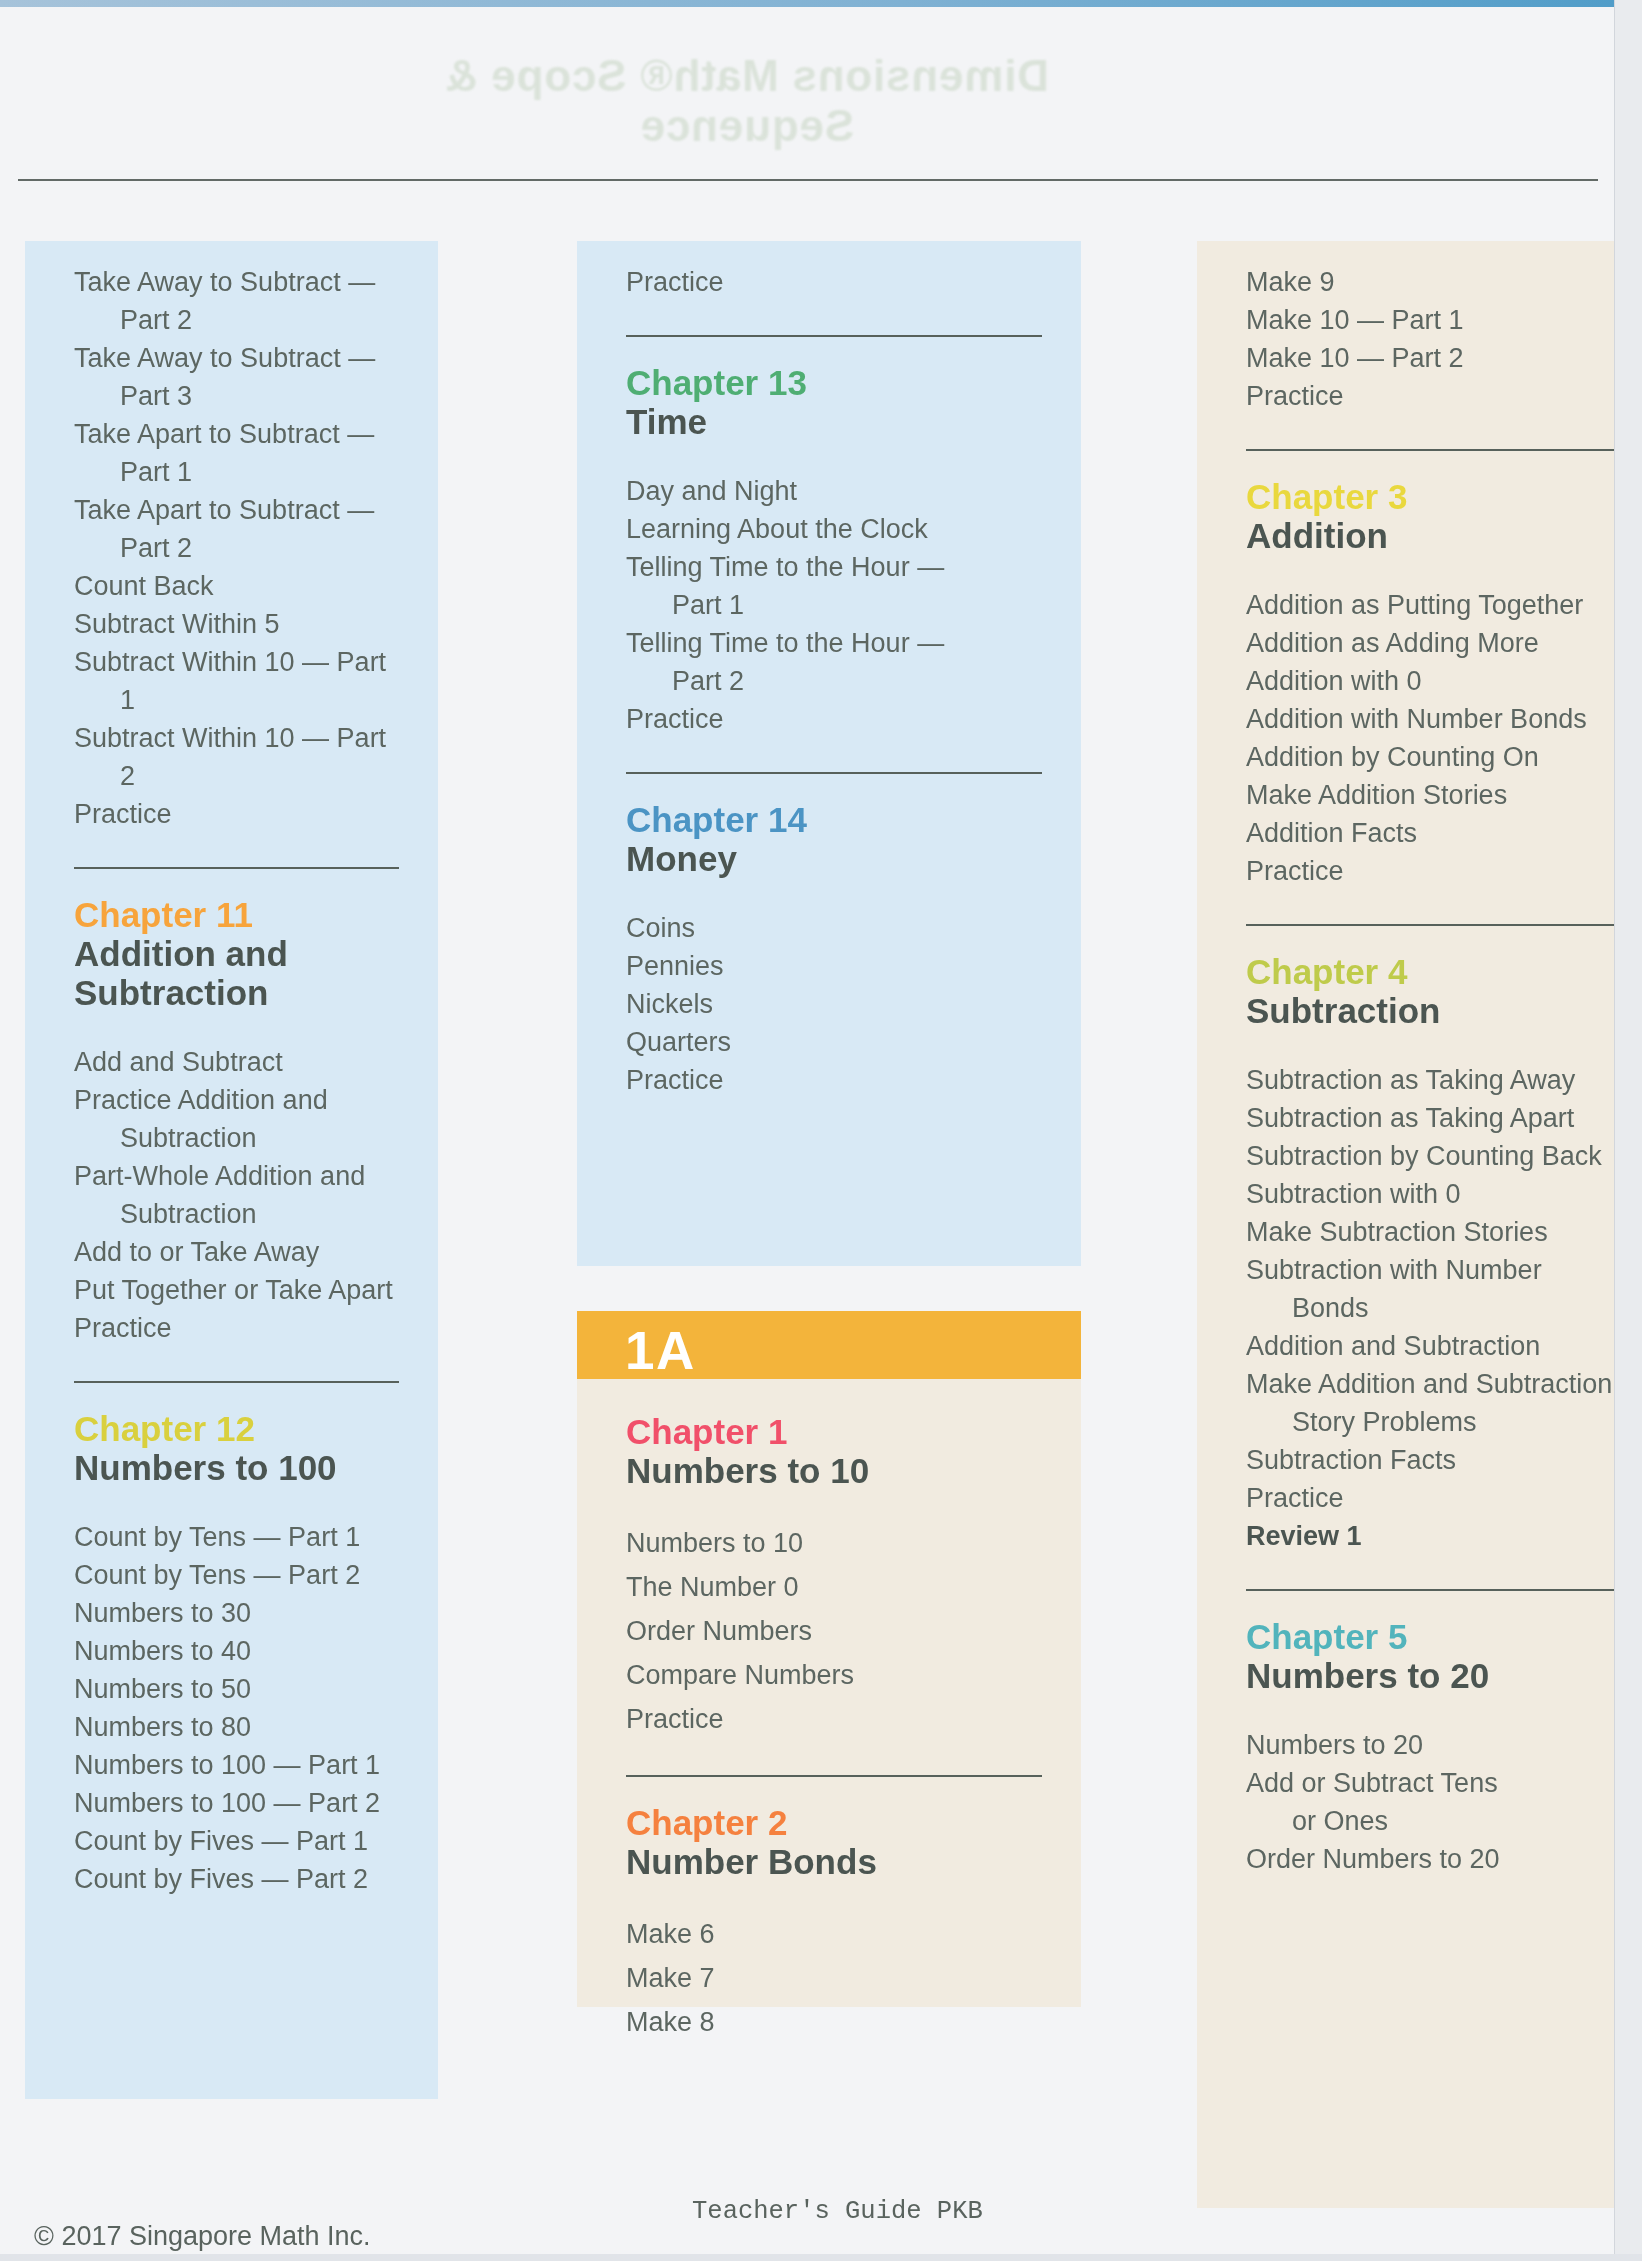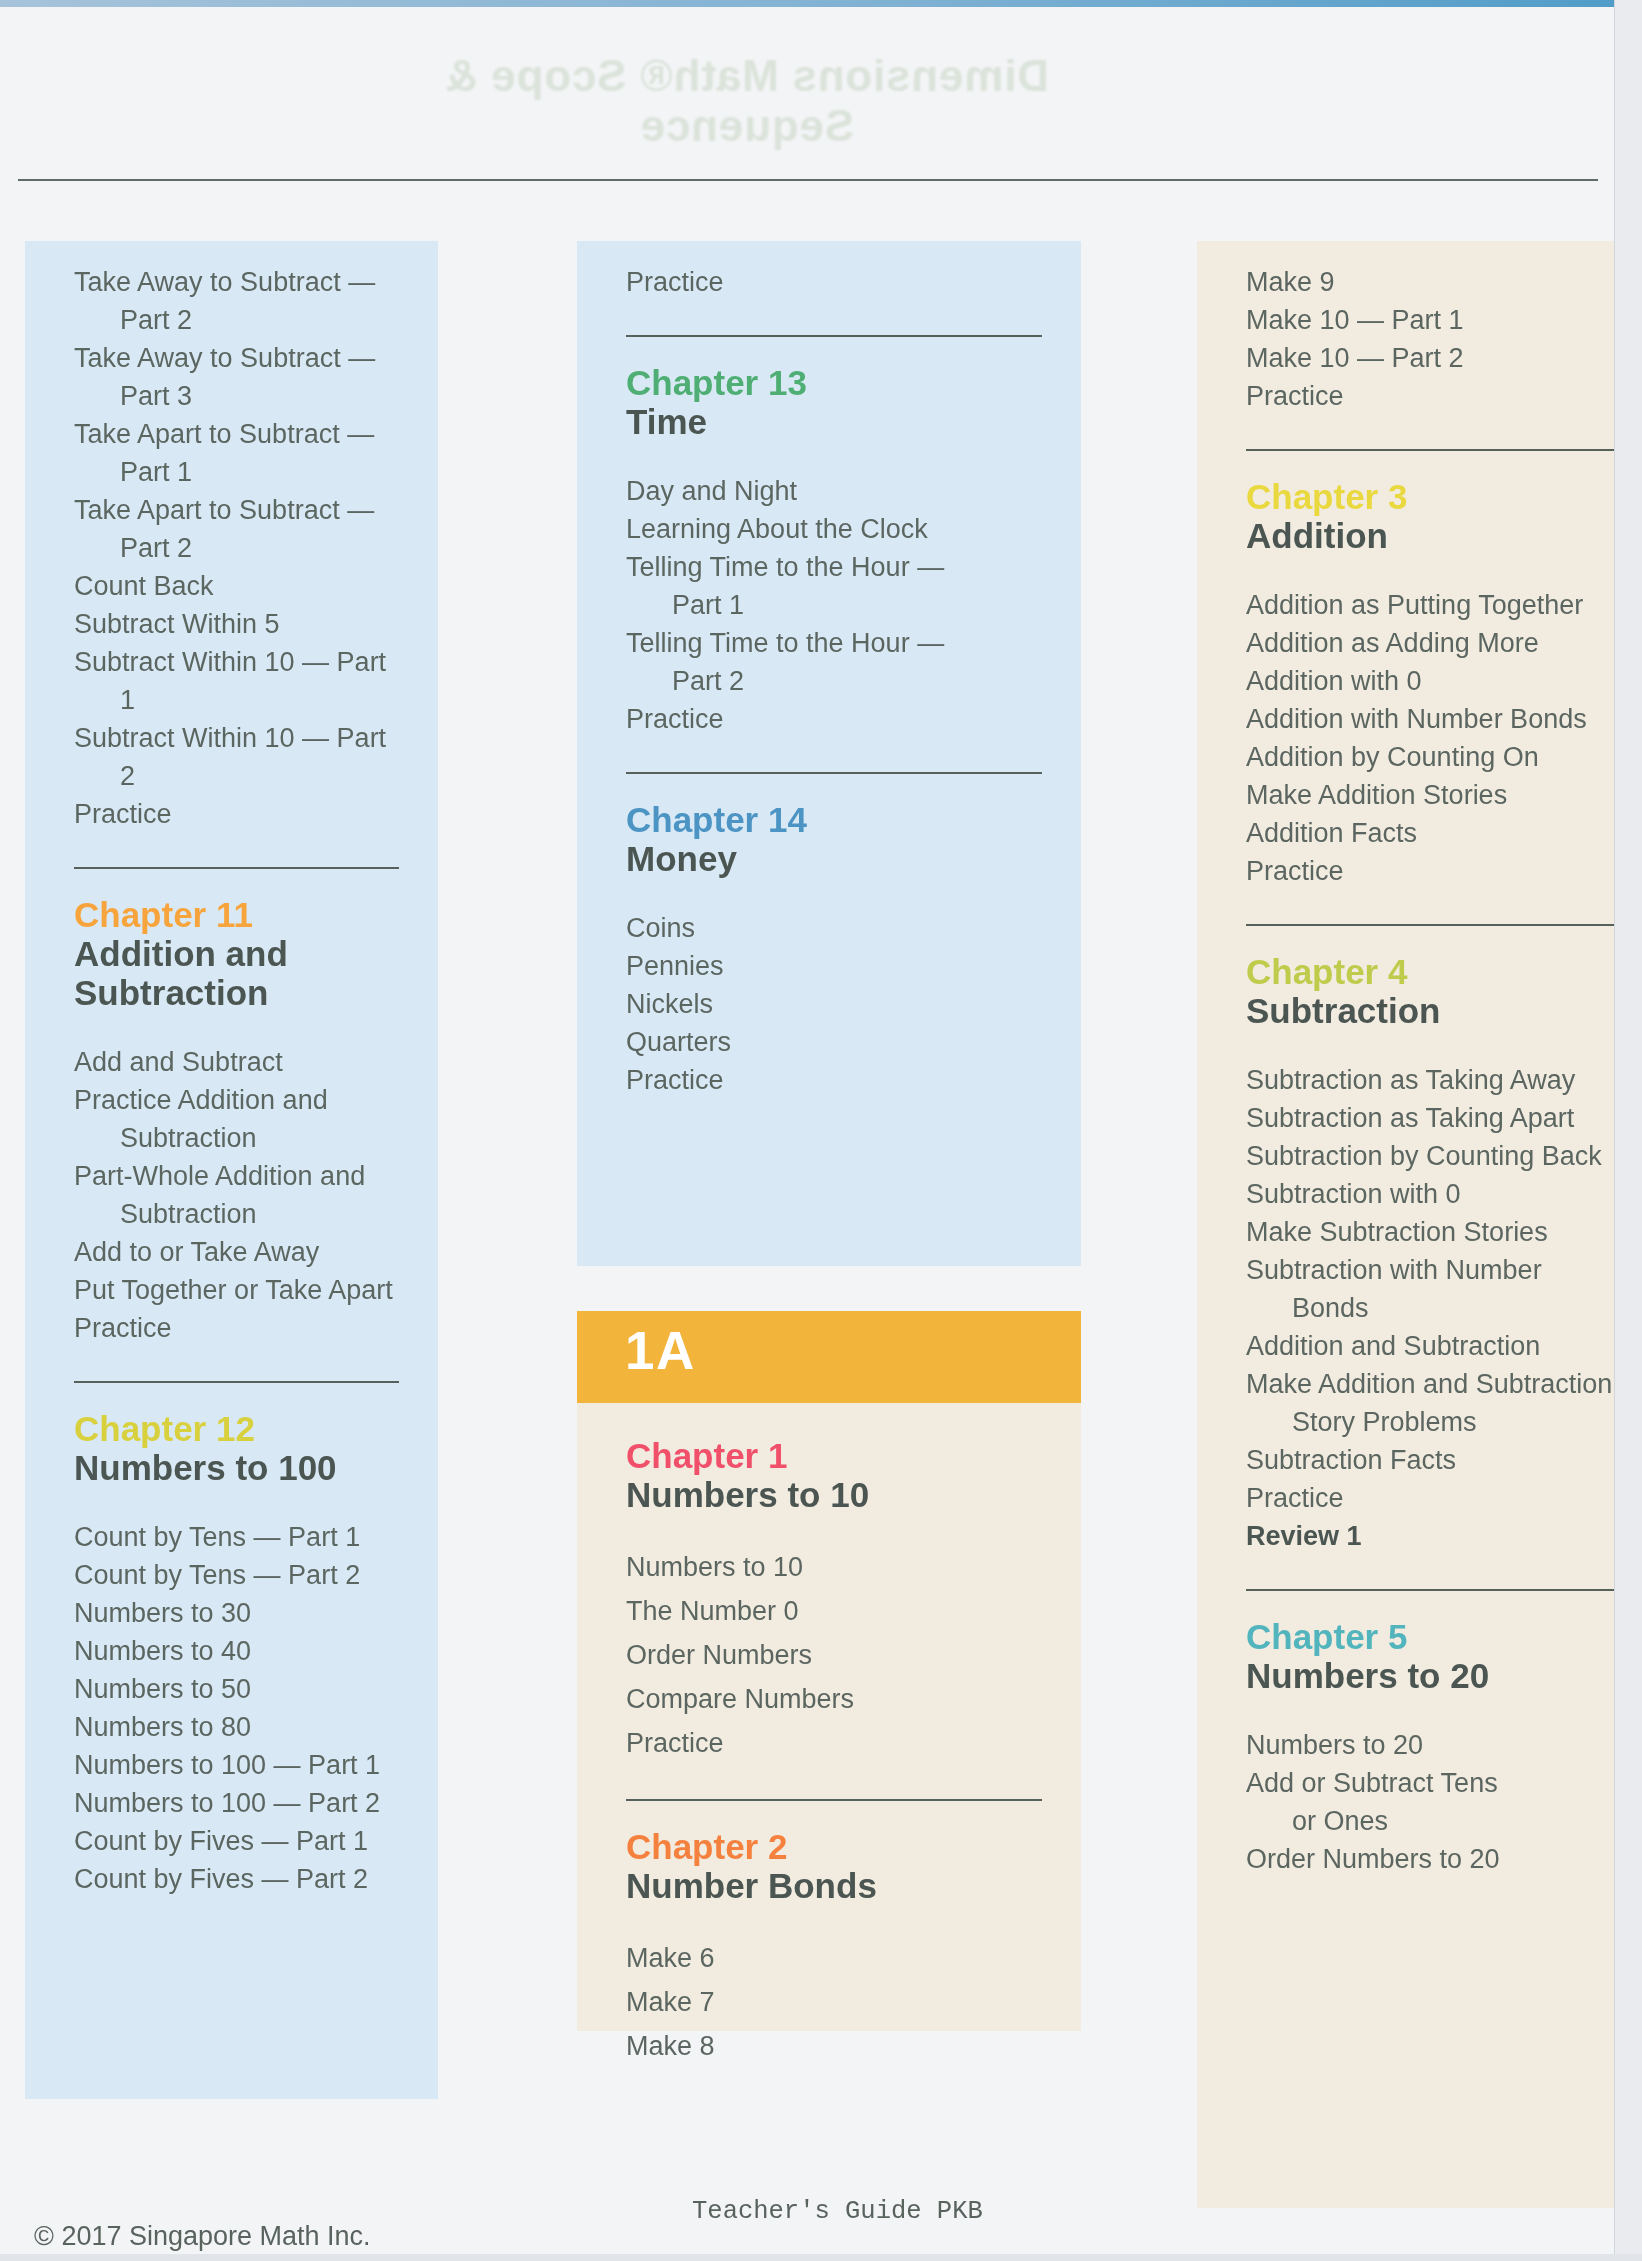--- a/index.html
+++ b/index.html
@@ -19,21 +19,21 @@
   .panel-inner{padding:22px 39px 0 49px;}
   .toc-item{font-size:27px;line-height:38px;color:#5c6661;margin:0;
         padding-left:46px;text-indent:-46px;white-space:pre-line;}
   .toc-item.strong{font-weight:bold;color:#4b5551;}
   .toc-divider{border:0;border-top:2.5px solid #57615b;margin:34px 0 26px 0;}
   .chapter-head{margin:0 0 31px 0;}
   .chapter-num{display:block;font-size:35px;font-weight:bold;line-height:39px;}
   .chapter-title{display:block;font-size:35px;font-weight:bold;color:#4b5551;
         line-height:39px;white-space:pre-line;}
   .unit-block{position:absolute;left:577px;top:1311px;width:504px;height:787px;}
-  .unit-bar{height:92px;}
+  .unit-bar{height:68px;}
   .unit-badge{font-size:53px;font-weight:bold;color:#ffffff;line-height:80px;
         padding-left:48px;letter-spacing:1.6px;}
   .unit-body{height:628px;}
   .unit-body .panel-inner{padding-top:33px;}
   .unit-body .toc-item{line-height:44px;}
   .footer-copyright{position:absolute;left:34px;top:2197px;font-size:27px;color:#59635e;margin-top:24px;}
   .footer-edition{position:absolute;left:51%;top:2197px;transform:translateX(-50%);
         font-size:25.5px;color:#59635e;font-family:Liberation Mono, monospace;}
 </style>
 </head>

